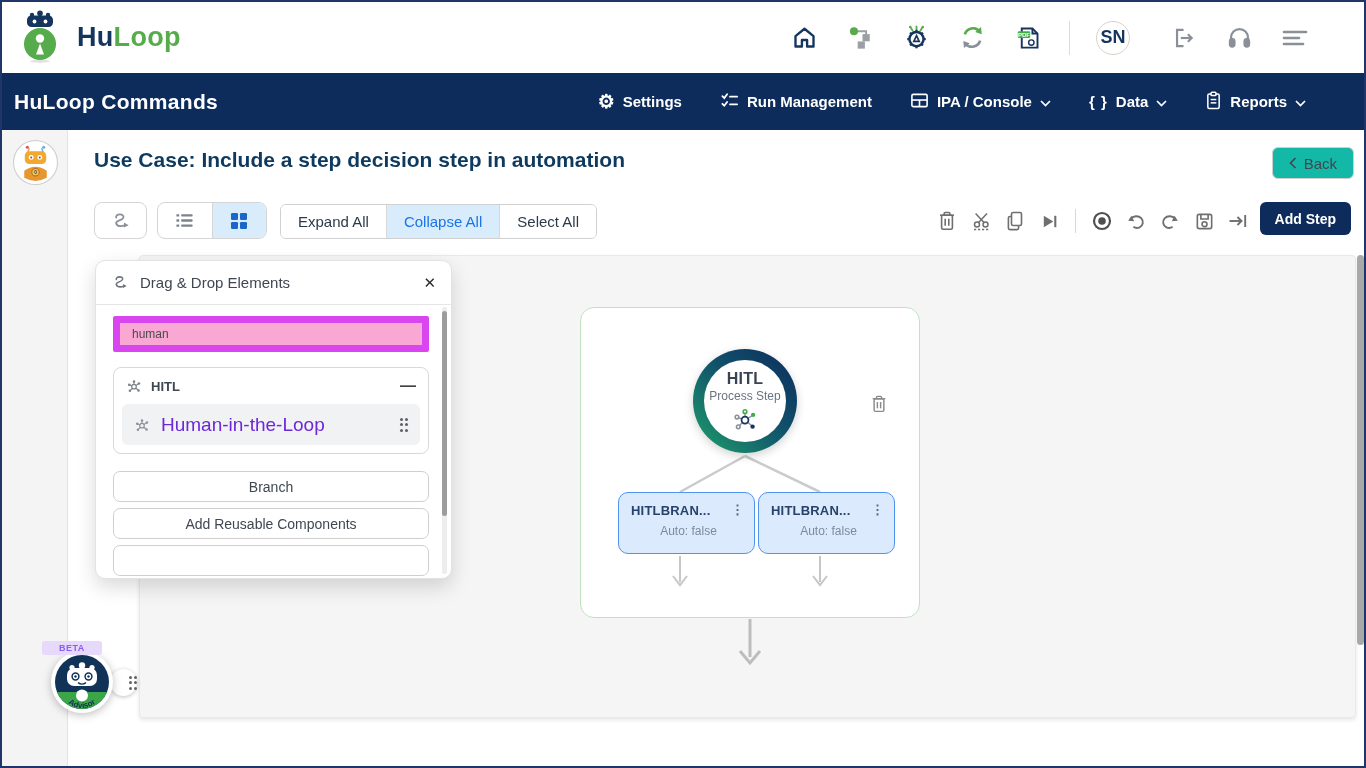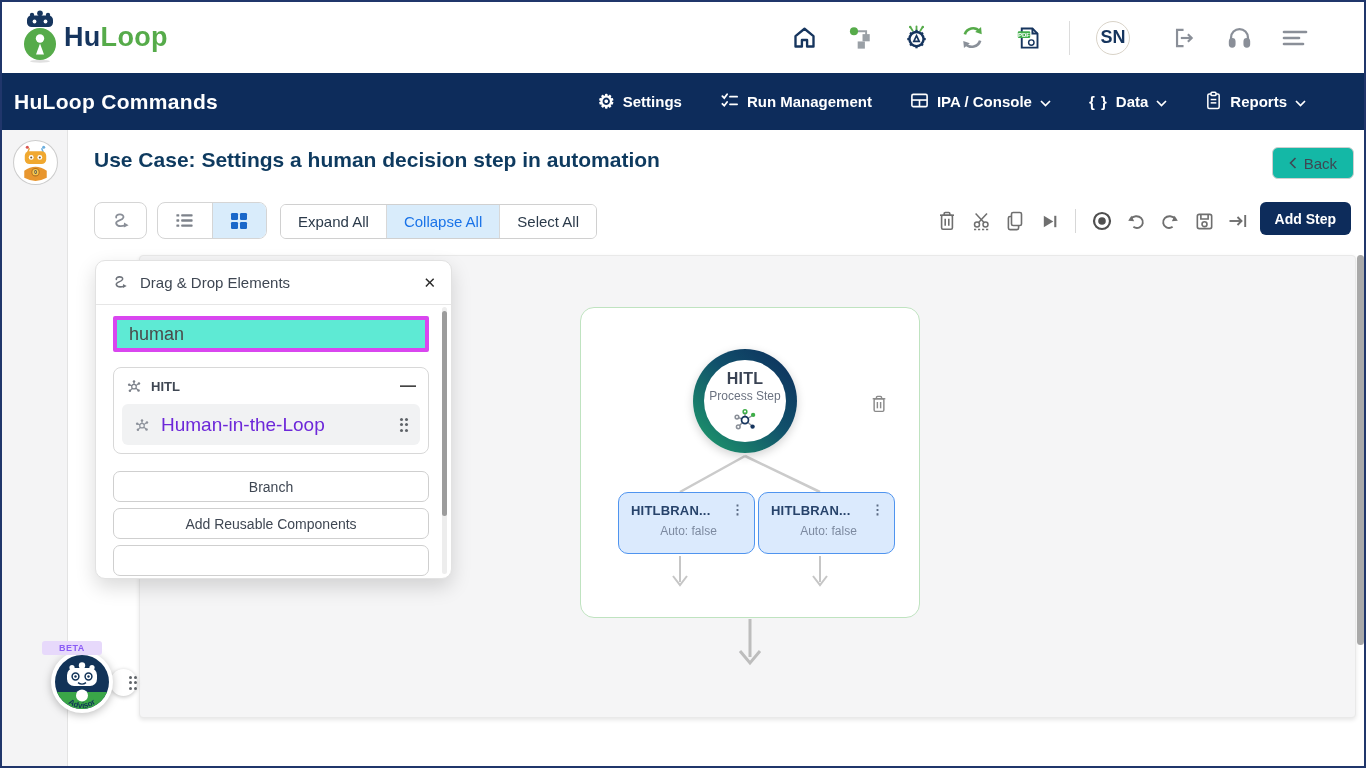--- a/index.html
+++ b/index.html
@@ -3,21 +3,21 @@
 <meta charset="utf-8">
 <style>
   * { margin:0; padding:0; box-sizing:border-box; }
   body { font-family:"Liberation Sans", sans-serif; background:#888; }
   .screen { position:relative; width:1366px; height:768px; background:#fff;
             border:2px solid #20366b; overflow:hidden; }
 
   
   .topbar { position:absolute; left:0; top:0; width:100%; height:71px; background:#fff;
             display:flex; align-items:center; }
-  .brand { display:flex; align-items:center; gap:2px; padding-left:16px; cursor:pointer; }
+  .brand { display:flex; align-items:center; gap:15px; padding-left:16px; cursor:pointer; }
   .brand-text { font-size:27px; font-weight:800; letter-spacing:.3px; }
   .brand-text .hu { color:#16355e; }
   .brand-text .loop { color:#56ab4a; font-weight:600; }
   .top-icons { margin-left:auto; display:flex; align-items:center; padding-right:54px; }
   .tico { width:30px; height:30px; display:flex; align-items:center; justify-content:center; cursor:pointer; }
   .tico + .tico { margin-left:26px; }
   .top-divider { width:1px; height:34px; background:#dcdcdc; margin:0 26px; }
   .avatar { width:34px; height:34px; border-radius:50%; border:1px solid #d9d3c8;
             display:flex; align-items:center; justify-content:center;
             color:#16355e; font-weight:800; font-size:18px; cursor:pointer; background:#fff; }
@@ -67,22 +67,22 @@
             border:1px solid #e9e9e9; border-radius:4px; box-shadow:0 2px 4px rgba(0,0,0,.10); }
   .win-scroll { position:absolute; right:0px; top:125px; width:7px; height:390px; background:#a9a9a9; border-radius:4px; cursor:pointer; }
 
   
   .panel { position:absolute; left:27px; top:130px; width:357px; height:319px; background:#fff;
            border:1px solid #e2e2e2; border-radius:10px; box-shadow:0 8px 20px rgba(0,0,0,.15); overflow:hidden; }
   .panel-hd { height:44px; display:flex; align-items:center; gap:10px; padding:0 15px; border-bottom:1px solid #e6e6e6; }
   .panel-hd-title { font-size:15px; color:#3f4753; }
   .panel-close { margin-left:auto; font-size:15px; color:#2b2b2b; cursor:pointer; line-height:1; }
   .panel-body { padding:11px 22px 0 17px; }
-  .p-search { width:100%; height:36px; border:4px solid #d946ef; border-radius:2px; padding:0 12px;
-              font-size:18px; color:#4a4a4a; font-family:inherit; outline:none; background:#5eead4; }
+  .p-search { width:100%; height:36px; border:7px solid #d946ef; border-radius:2px; padding:0 12px;
+              font-size:12px; color:#4a4a4a; font-family:inherit; outline:none; background:#f9a8d4; }
   .p-group { margin-top:15px; border:1px solid #d8d8d8; border-radius:8px; padding-bottom:8px; }
   .p-group-hd { height:36px; display:flex; align-items:center; gap:9px; padding:0 12px; cursor:pointer; }
   .p-group-label { font-size:13px; font-weight:600; color:#3f4753; }
   .p-minus { margin-left:auto; color:#444; font-size:16px; font-weight:700; cursor:pointer; line-height:1; }
   .p-item { margin:0 8px; height:41px; background:#f1f2f3; border-radius:6px; display:flex; align-items:center;
             gap:11px; padding:0 12px; cursor:grab; }
   .p-item-label { font-size:19px; color:#6d28d9; }
   .drag-dots { margin-left:auto; display:grid; grid-template-columns:3px 3px; gap:2.5px; }
   .drag-dots i { width:3px; height:3px; border-radius:50%; background:#5f6368; }
   .p-btn { margin-top:6px; width:100%; height:31px; background:#fff; border:1px solid #cfcfcf; border-radius:7px;
@@ -301,21 +301,21 @@
           <circle cx="27.2" cy="18.2" r="1" fill="#6b5530"></circle>
         <path d="M12 31 q11 -7.5 22 0 v7 q-11 6 -22 0 z" fill="#e8962e"></path>
         <circle cx="23" cy="32.5" r="3.6" fill="#f7c64f" stroke="#b06f1f" stroke-width="1"></circle>
         <text x="23" y="34.6" font-size="4.6" font-weight="bold" fill="#16355e" text-anchor="middle" font-family="Liberation Sans, sans-serif">0</text>
       </svg>
     </span>
   </div>
 
   <div class="main">
 
-    <div class="page-title">Use Case: Settings a human decision step in automation</div>
+    <div class="page-title">Use Case: Include a step decision step in automation</div>
 
     <div class="back-btn">
       <svg width="8" height="12" viewBox="0 0 8 12" fill="none" stroke="#3f4753" stroke-width="1.6">
           <polyline points="6.5,1 1.5,6 6.5,11"></polyline>
         </svg>
       <span>Back</span>
     </div>
 
     <div class="tb-flow">
       <svg width="22" height="22" viewBox="0 0 22 22">

